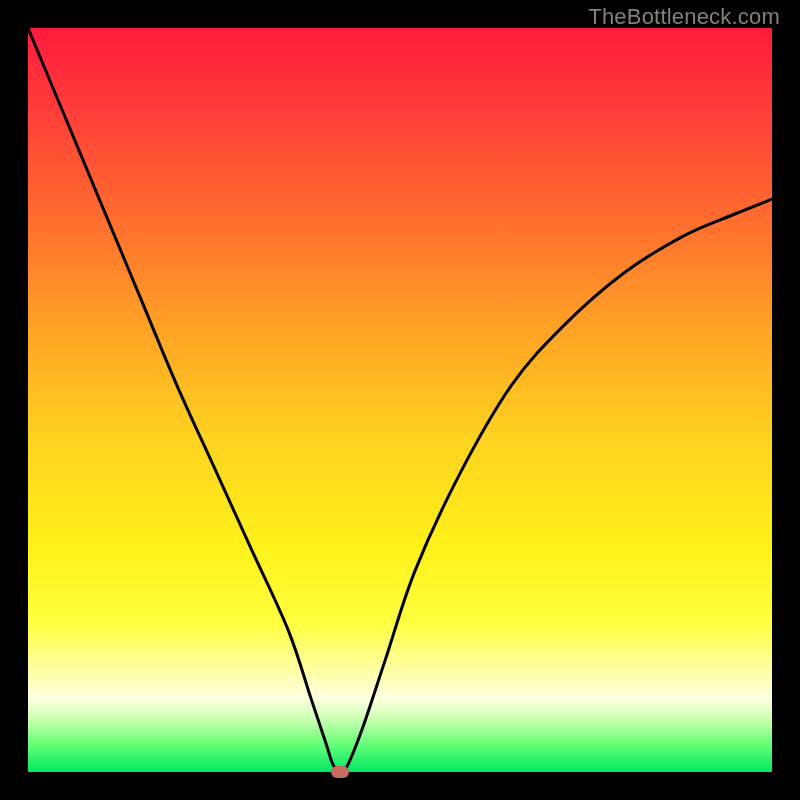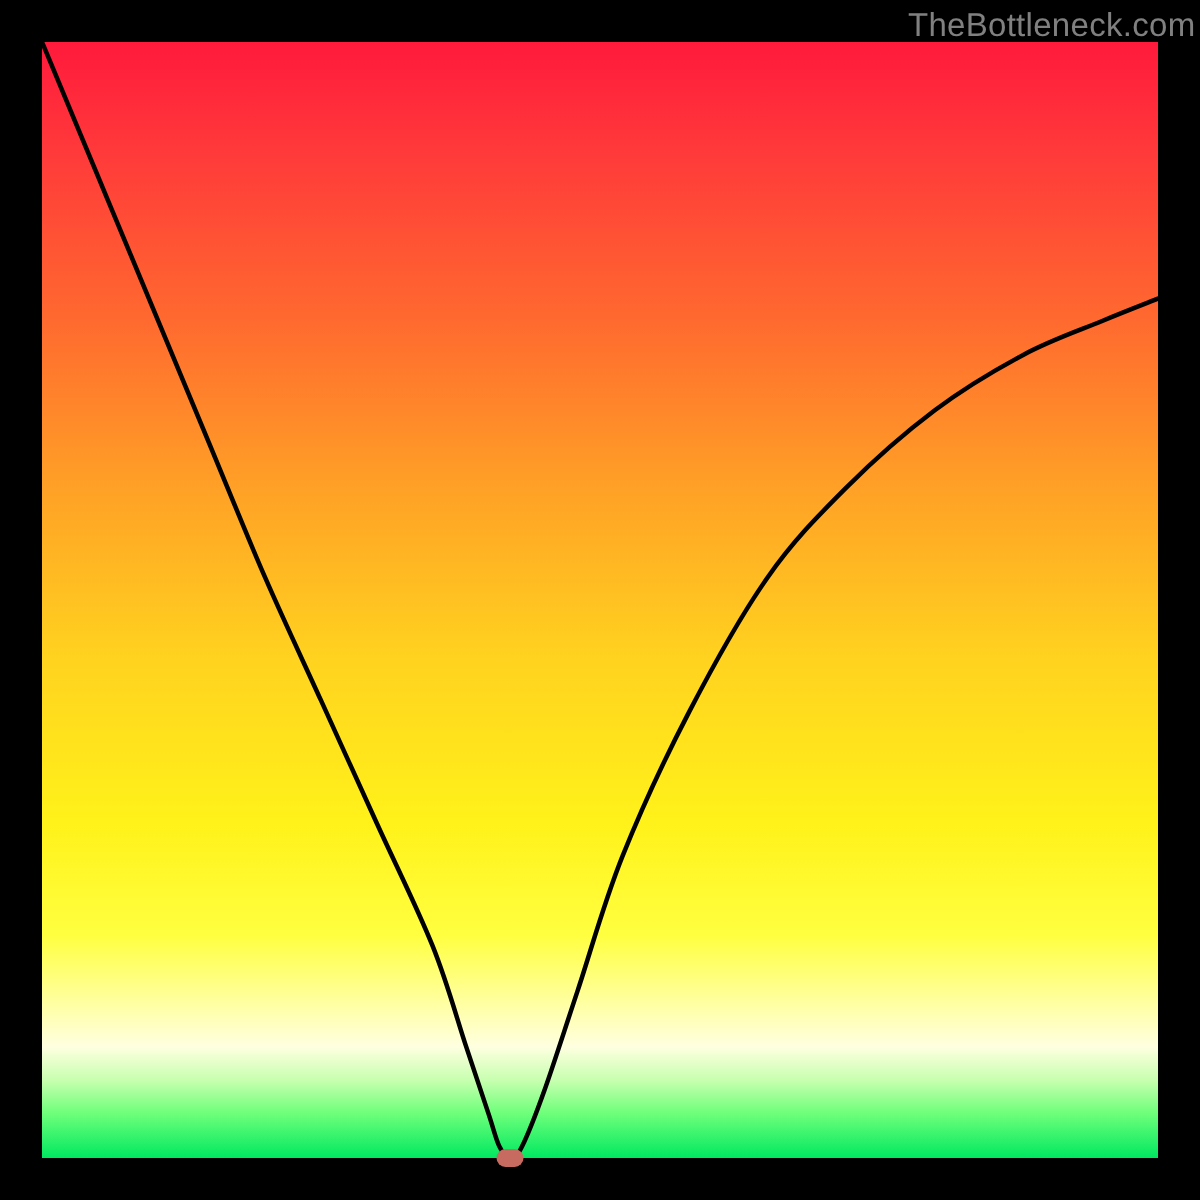--- a/index.html
+++ b/index.html
@@ -6,21 +6,21 @@
   html, body { width: 800px; height: 800px; overflow: hidden; background: #000; }
   .frame {
     position: relative;
     width: 800px;
     height: 800px;
     background: #000;
   }
   .watermark {
     position: absolute;
     top: 4px;
-    right: 3px;
+    right: 20px;
     color: #808080;
     font-family: Arial, Helvetica, sans-serif;
     font-size: 22px;
     font-weight: 500;
     letter-spacing: 0.2px;
     z-index: 5;
   }
   .plot-area {
     position: absolute;
     left: 28px;

